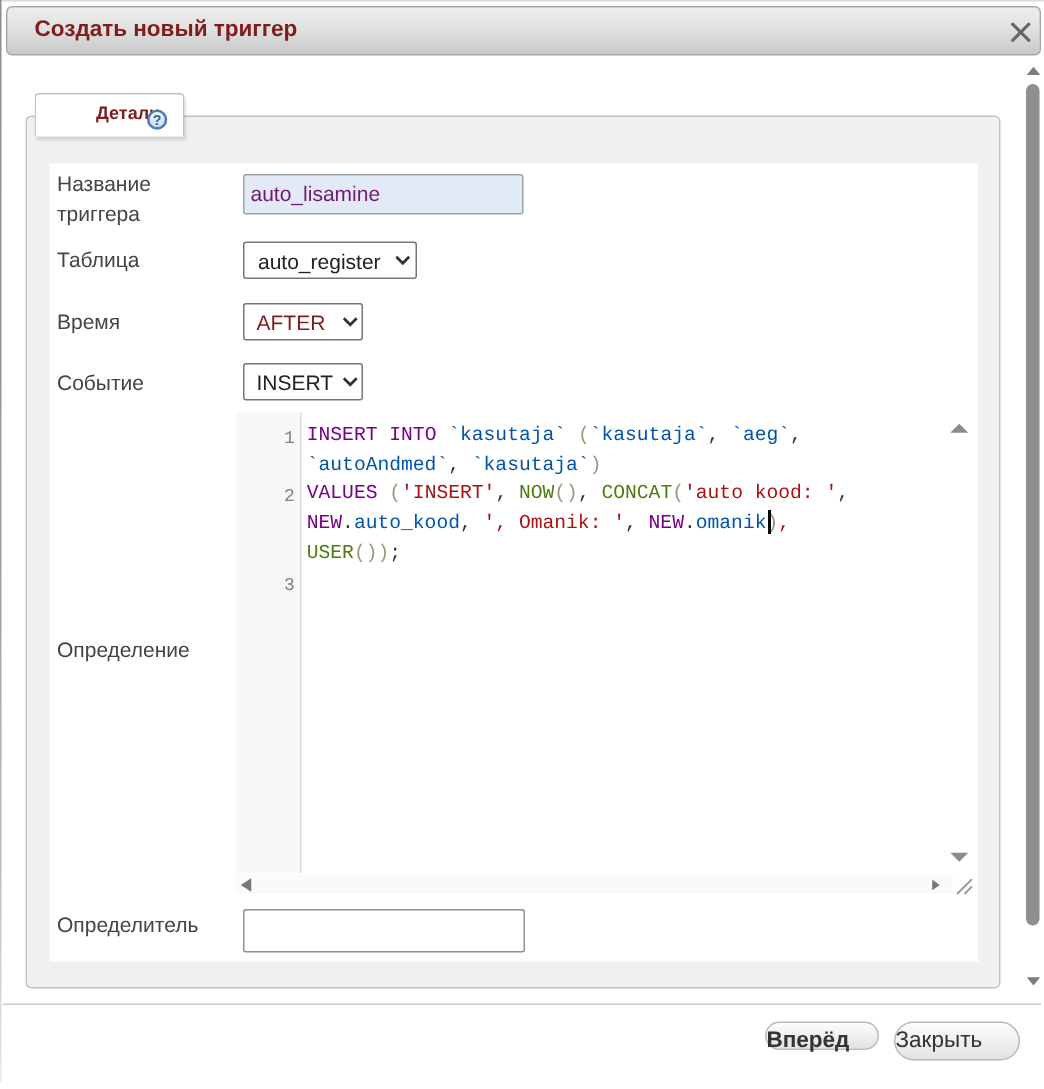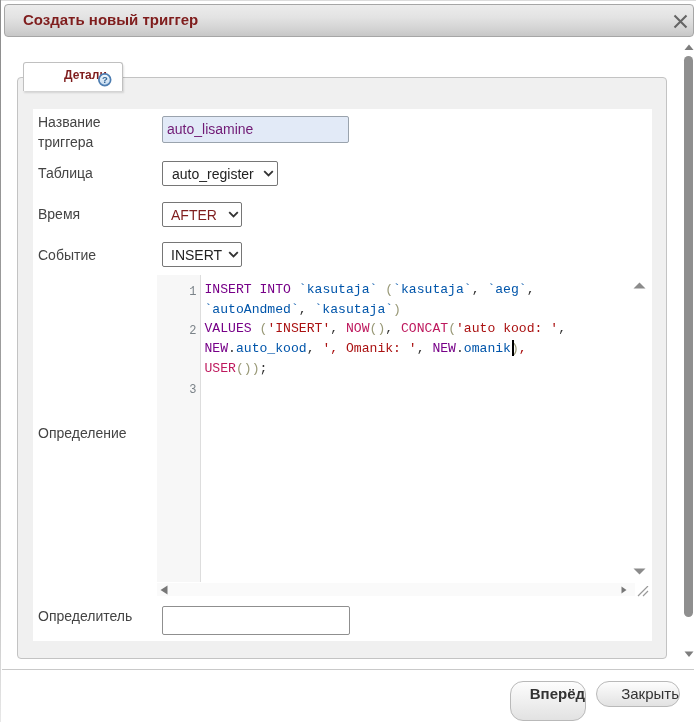--- a/index.html
+++ b/index.html
@@ -67,21 +67,21 @@
 <div class="abs cmnum" style="left:157px;top:282.5px;width:39.5px;text-align:right;font-family:'Liberation Mono',monospace;font-size:12px;line-height:19.7px;color:#7a8288;">1</div>
 <div class="abs" style="left:157px;top:321.9px;width:39.5px;text-align:right;font-family:'Liberation Mono',monospace;font-size:12px;line-height:19.7px;color:#7a8288;">2</div>
 <div class="abs" style="left:157px;top:381.3px;width:39.5px;text-align:right;font-family:'Liberation Mono',monospace;font-size:12px;line-height:19.7px;color:#7a8288;">3</div>
 
 <div class="abs" id="code" style="left:204.5px;top:280px;font-family:'Liberation Mono',monospace;font-size:13.1px;line-height:19.7px;white-space:pre;color:#333;"><span class="kw">INSERT</span> <span class="kw">INTO</span> <span class="v2">`kasutaja`</span> <span class="br">(</span><span class="v2">`kasutaja`</span>, <span class="v2">`aeg`</span>,
 <span class="v2">`autoAndmed`</span>, <span class="v2">`kasutaja`</span><span class="br">)</span>
 <span class="kw">VALUES</span> <span class="br">(</span><span class="st">'INSERT'</span>, <span class="bi">NOW</span><span class="br">()</span>, <span class="bi">CONCAT</span><span class="br">(</span><span class="st">'auto kood: '</span>,
 <span class="kw">NEW</span>.<span class="v2">auto_kood</span>, <span class="st">', Omanik: '</span>, <span class="kw">NEW</span>.<span class="v2">omanik</span><span class="br">)</span><span class="st">,</span>
 <span class="bi">USER</span><span class="br">())</span>;</div>
 <style>
- .kw{color:#708;}.st{color:#a11;}.v2{color:#05a;}.bi{color:#be185d;}.br{color:#997;}
+ .kw{color:#708;}.st{color:#a11;}.v2{color:#05a;}.bi{color:#4d7c0f;}.br{color:#997;}
 </style>
 
 <div class="abs" style="left:512px;top:340px;width:1.5px;height:15.5px;background:#000;"></div>
 
 <svg class="abs" style="left:633px;top:282px;" width="13" height="7">
     <path d="M0.5 6.5 L6.5 0.5 L12.5 6.5 Z" fill="#8b8b8b"></path>
   </svg>
 <svg class="abs" style="left:633px;top:568px;" width="13" height="7">
     <path d="M0.5 0.5 L12.5 0.5 L6.5 6.5 Z" fill="#8b8b8b"></path>
   </svg>
@@ -103,14 +103,14 @@
 
 <svg class="abs" style="left:684px;top:44px;" width="10" height="6.5">
     <path d="M0.5 6 L5 0.5 L9.5 6 Z" fill="#7d7d7d"></path>
   </svg>
 <div class="abs" style="left:684px;top:56px;width:9px;height:561px;background:#8f8f8f;border-radius:4.5px;"></div>
 <svg class="abs" style="left:684px;top:651px;" width="10" height="6.5">
     <path d="M0.5 0.5 L9.5 0.5 L5 6 Z" fill="#7d7d7d"></path>
   </svg>
 
 <div class="abs" style="left:2px;top:669px;width:692px;height:1px;background:#c9c9c9;"></div>
-<div class="abs" style="left:510px;top:681px;width:76px;height:40px;box-sizing:border-box;border:1px solid #b9b9b9;border-radius:13px;background:linear-gradient(180deg,#fdfdfd,#e2e2e2);text-align:right;line-height:24px;font-size:15px;font-weight:bold;color:#333;">Вперёд</div>
-<div class="abs" style="left:596px;top:681px;width:84px;height:26px;box-sizing:border-box;border:1px solid #b9b9b9;border-radius:13px;background:linear-gradient(180deg,#fdfdfd,#e2e2e2);text-align:right;line-height:24px;font-size:15px;color:#333;">Закрыть</div>
+<div class="abs" style="left:510px;top:681px;width:76px;height:19px;box-sizing:border-box;border:1px solid #b9b9b9;border-radius:13px;background:linear-gradient(180deg,#fdfdfd,#e2e2e2);text-align:left;line-height:24px;font-size:15px;font-weight:bold;color:#333;">Вперёд</div>
+<div class="abs" style="left:596px;top:681px;width:84px;height:26px;box-sizing:border-box;border:1px solid #b9b9b9;border-radius:13px;background:linear-gradient(180deg,#fdfdfd,#e2e2e2);text-align:left;line-height:24px;font-size:15px;color:#333;">Закрыть</div>
 
 </body></html>

